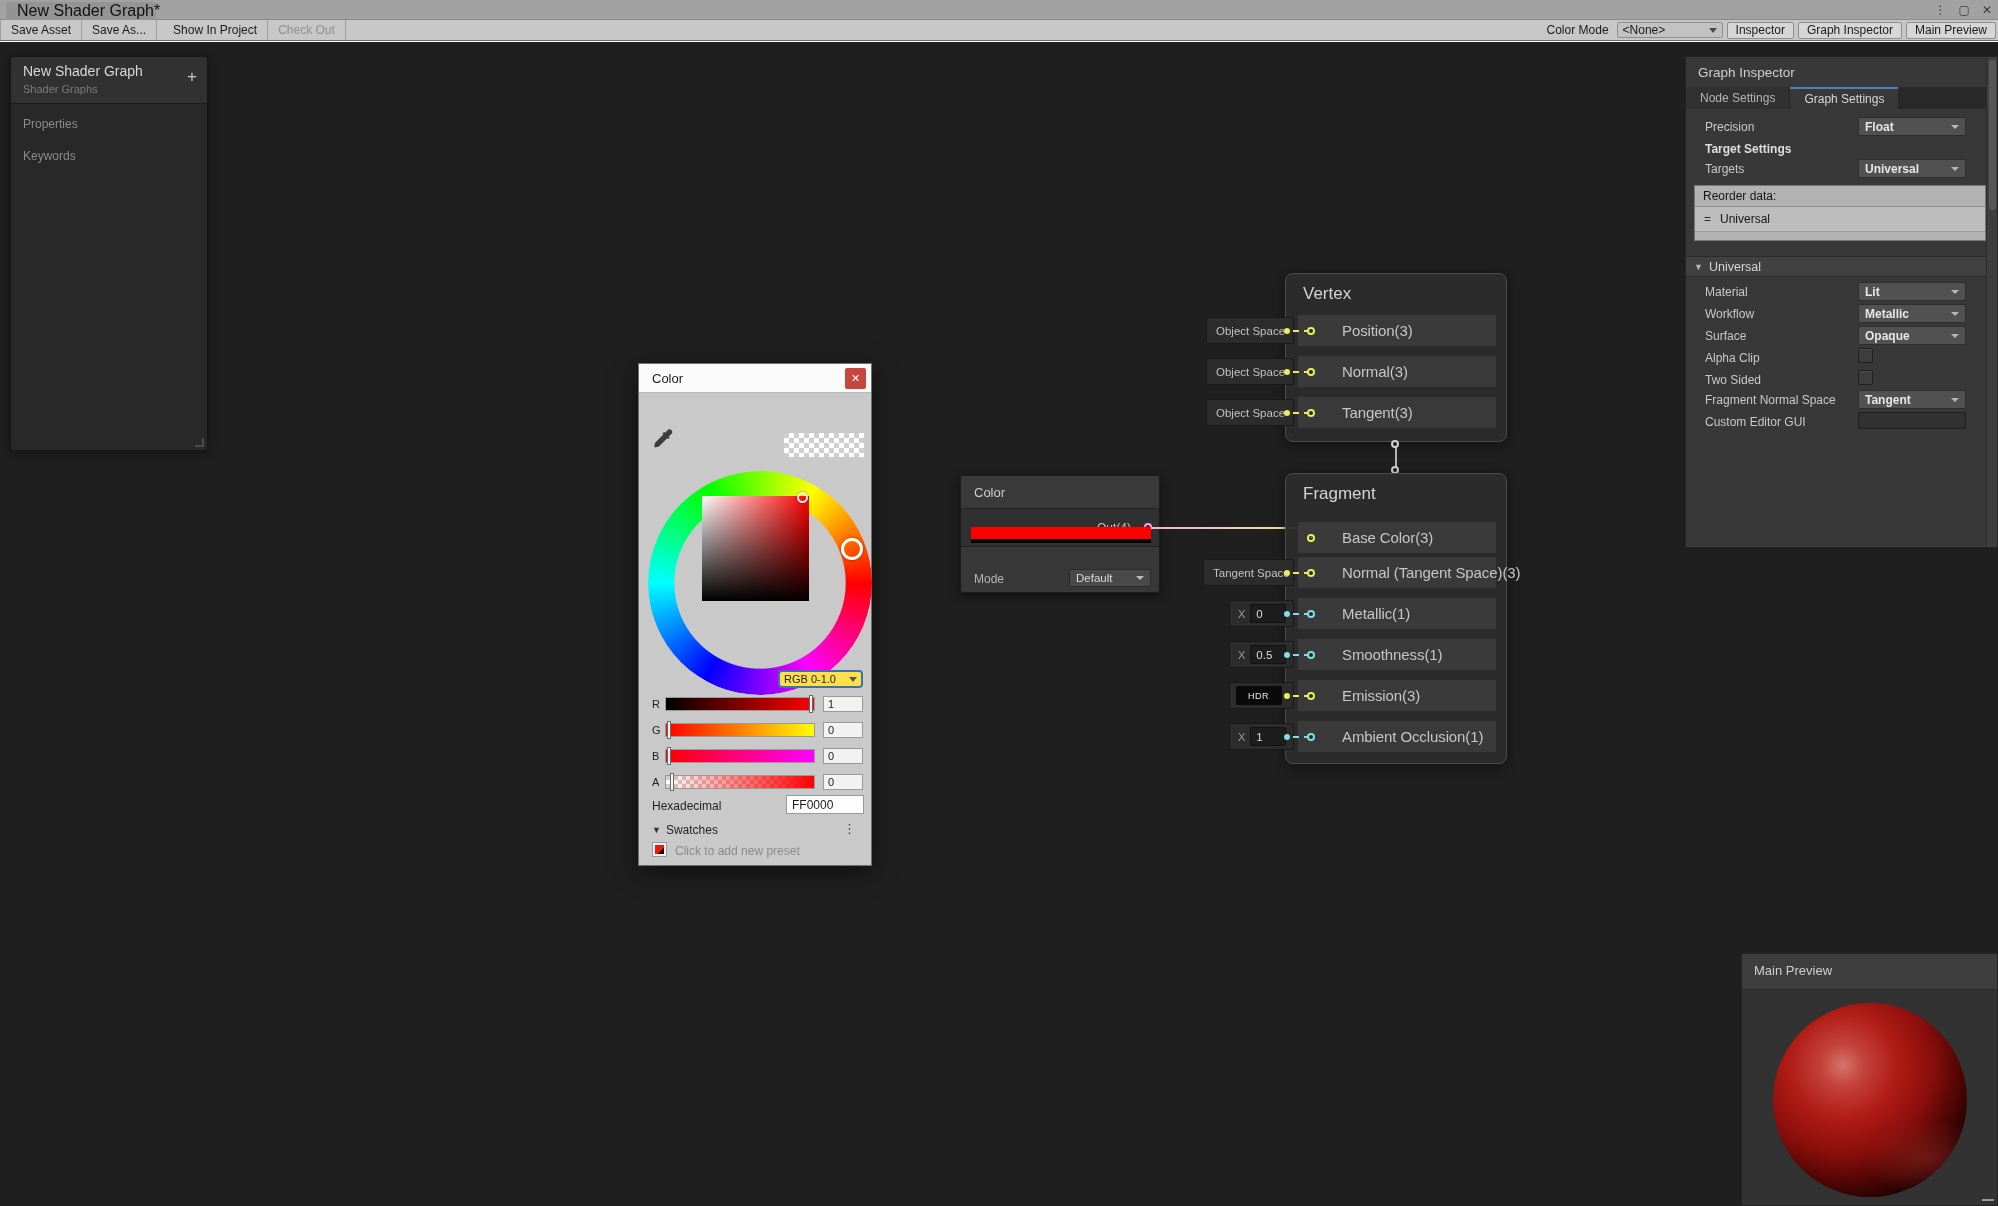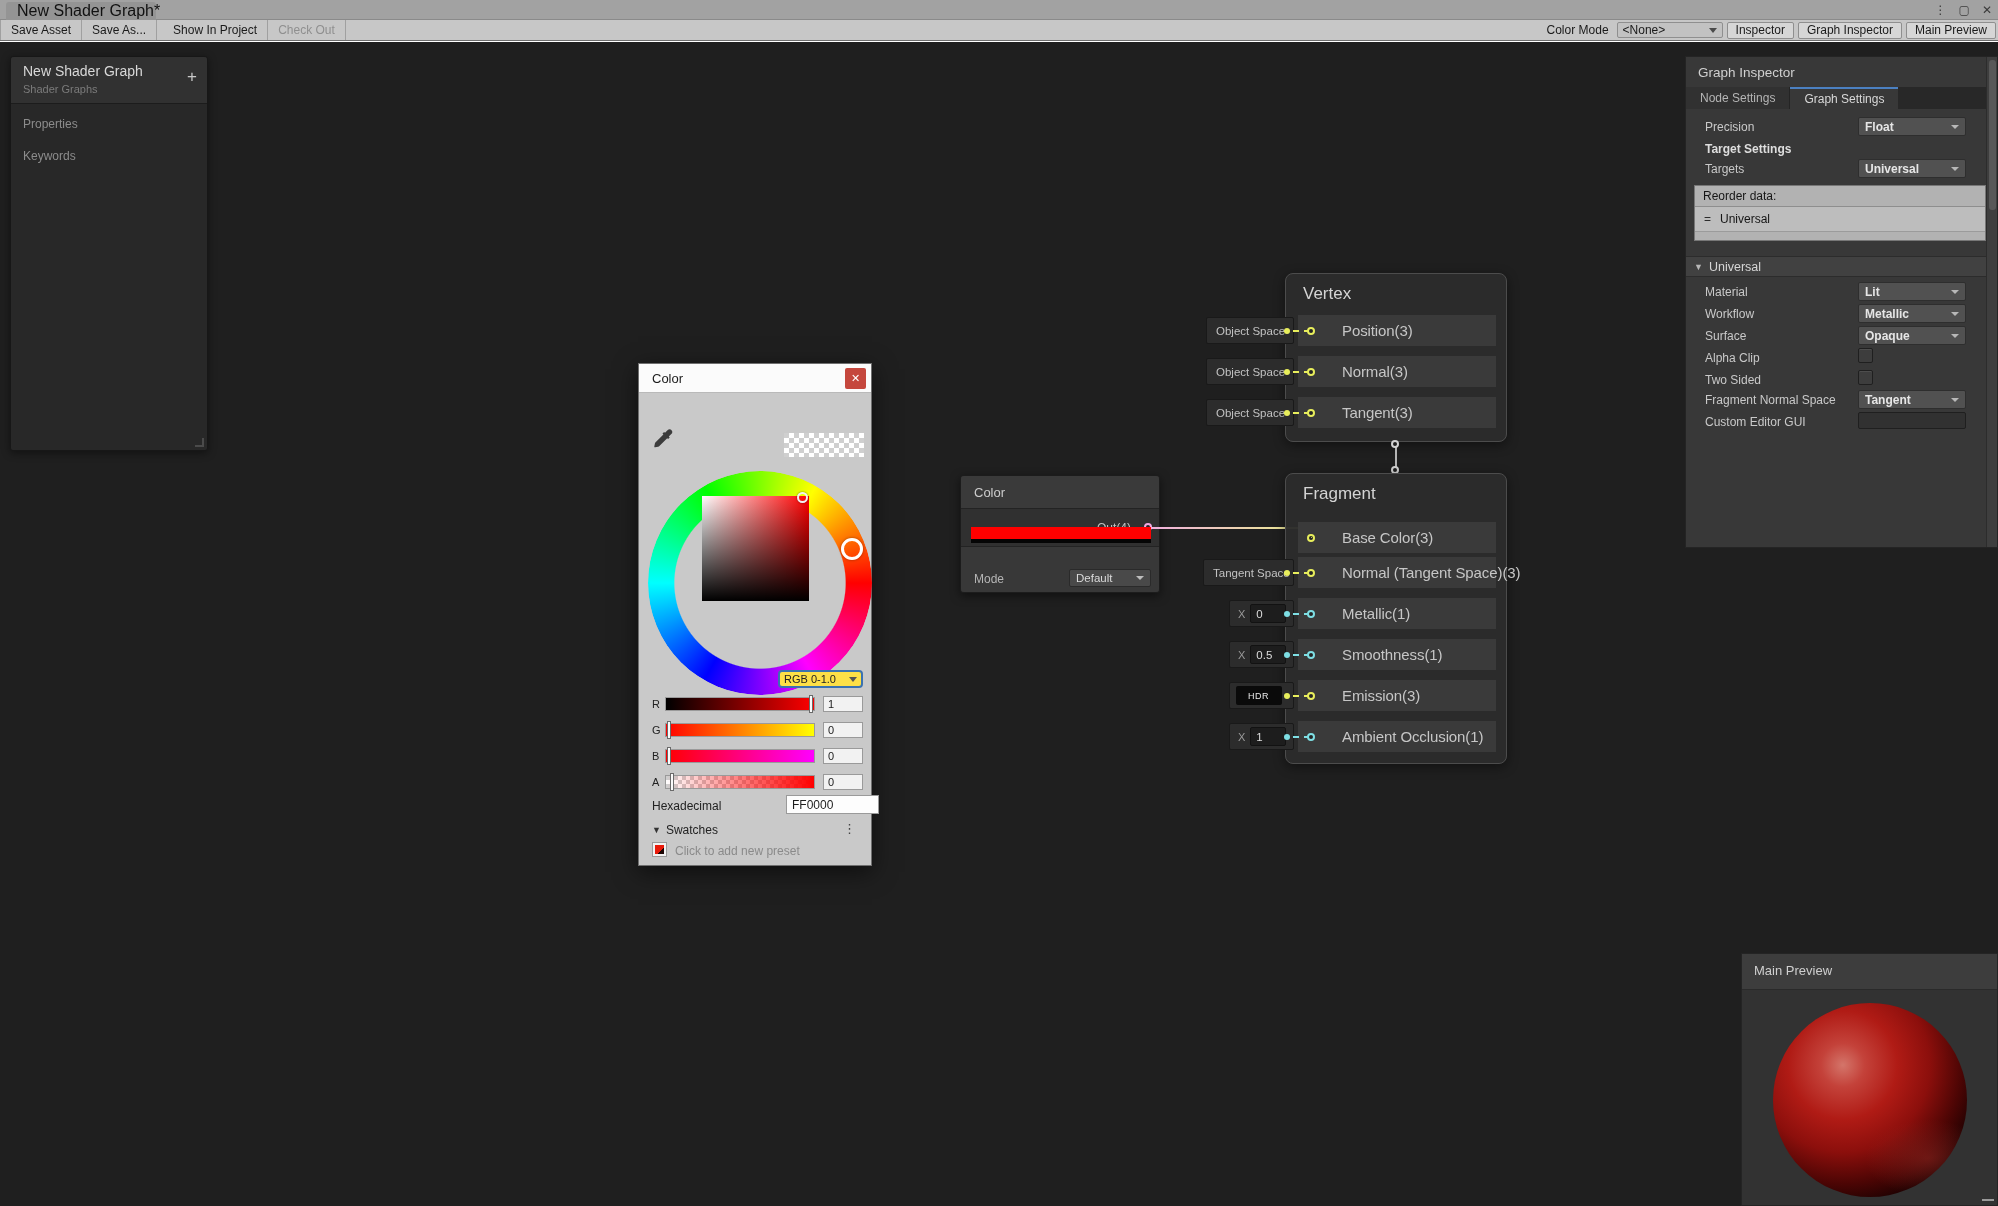--- a/index.html
+++ b/index.html
@@ -76,21 +76,21 @@
   .sl-handle { position:absolute; top:-3px; width:4px; height:18px; background:#fafafa; border:1px solid #6a6a6a; }
   .sl-val { position:absolute; left:184px; width:40px; height:16px; background:#f2f2f2; border:1px solid #9a9a9a;
     font-size:11px; color:#1c1c1c; padding:0 4px; font-family:"Liberation Sans",sans-serif; }
   .tr-r { background:linear-gradient(to right,#000,#f00); }
   .tr-g { background:linear-gradient(to right,#f00,#ff0); }
   .tr-b { background:linear-gradient(to right,#f00,#f0f); }
   .tr-a { background:linear-gradient(to right,rgba(255,0,0,0),#f00),conic-gradient(#fff 0 25%,#cfcfcf 0 50%,#fff 0 75%,#cfcfcf 0);
     background-size:100% 100%,8px 8px; }
 
   .hex-label { position:absolute; left:13px; top:406px; font-size:12px; color:#222; }
-  .hex-input { position:absolute; left:147px; top:402px; width:93px; height:19px; background:#fdfdfd; border:1px solid #9a9a9a;
+  .hex-input { position:absolute; left:147px; top:402px; width:78px; height:19px; background:#fdfdfd; border:1px solid #9a9a9a;
     font-size:12px; color:#1c1c1c; padding:0 5px; }
   .sw-fold { position:absolute; left:13px; top:430px; font-size:12px; color:#222; display:flex; align-items:center; gap:5px; }
   .sw-fold .tri { font-size:9px; color:#333; }
   .sw-kebab { position:absolute; right:14px; top:428px; font-size:13px; color:#444; letter-spacing:1px; }
   .sw-preset-icon { position:absolute; left:13px; top:449px; width:15px; height:15px; border:1px solid #9a9a9a;
     box-shadow:inset 0 0 0 2px #f2f2f2; background:linear-gradient(135deg,#e81a0a 0 58%,#1c0604 58%); }
   .sw-preset-hint { position:absolute; left:36px; top:451px; font-size:12px; color:#8a8a8a; }
 
   
   :root { --yellow:#e8ee5c; --cyan:#7edfe4; --pink:#f0a7e0; }

